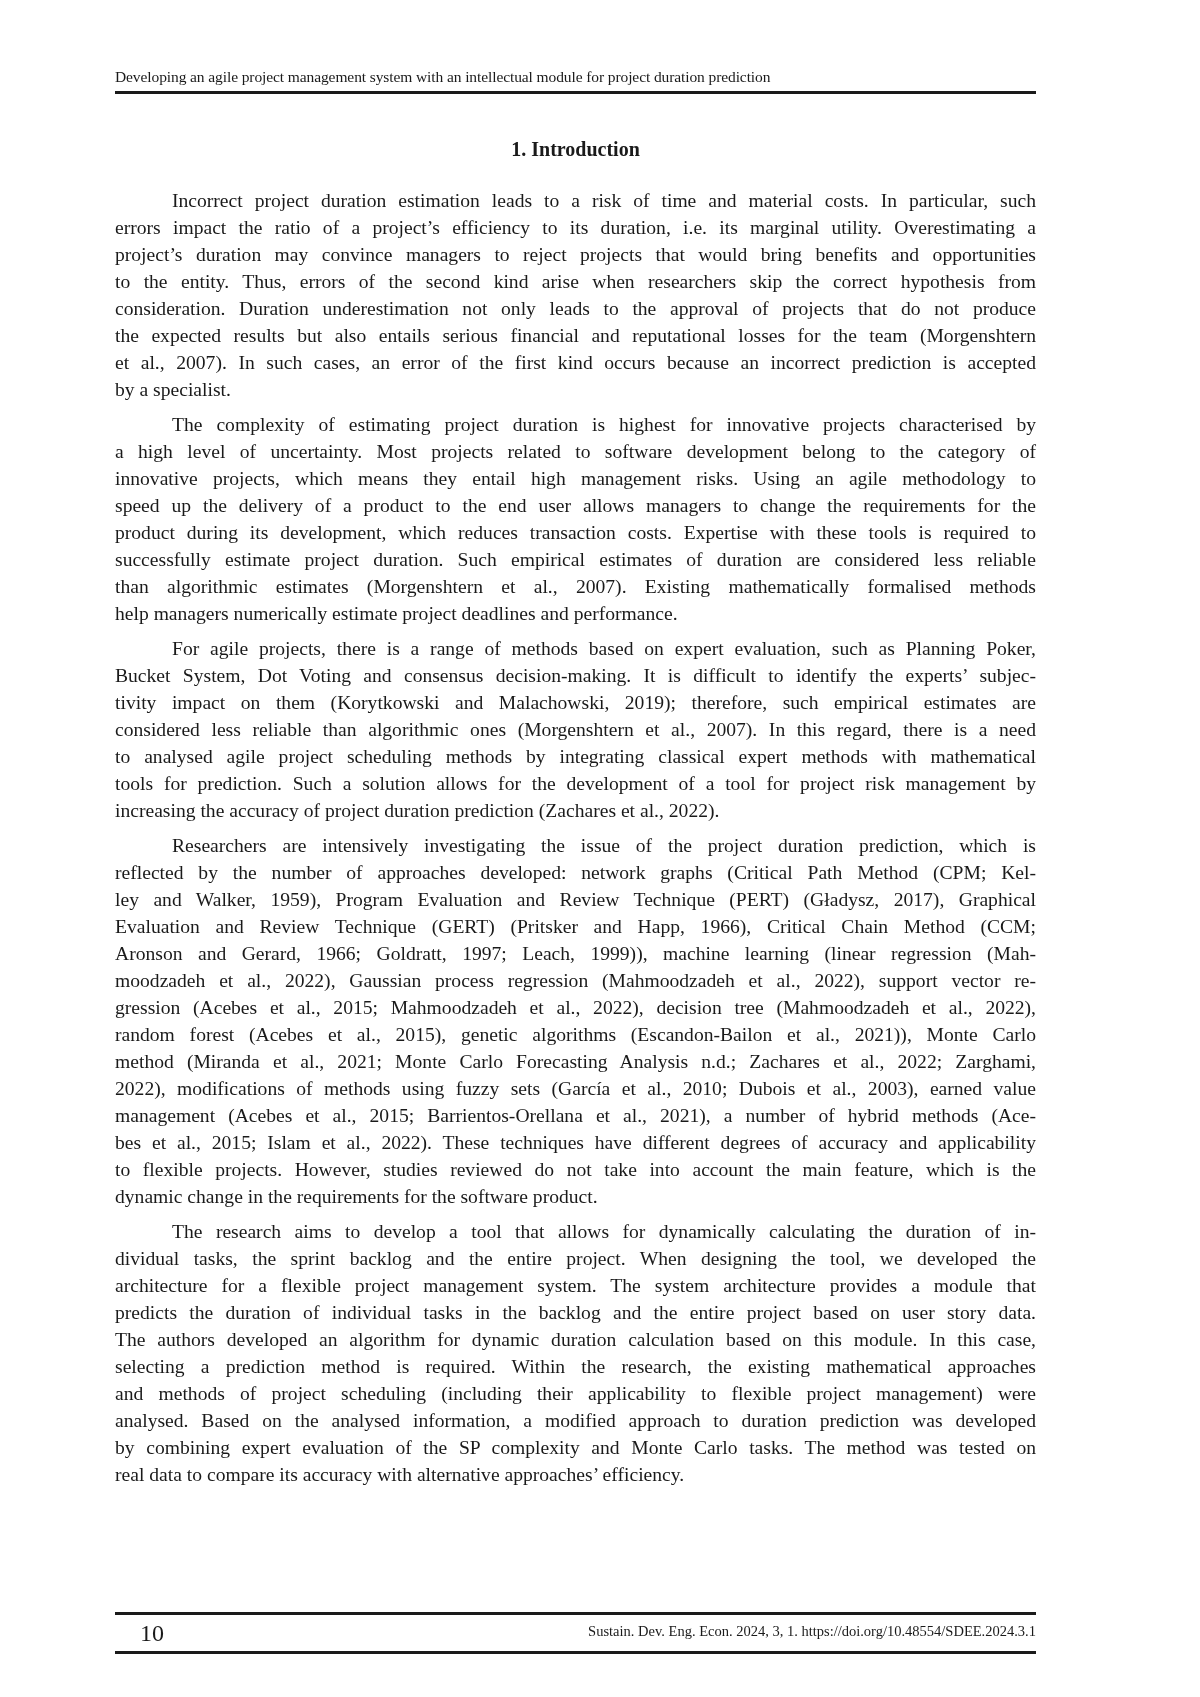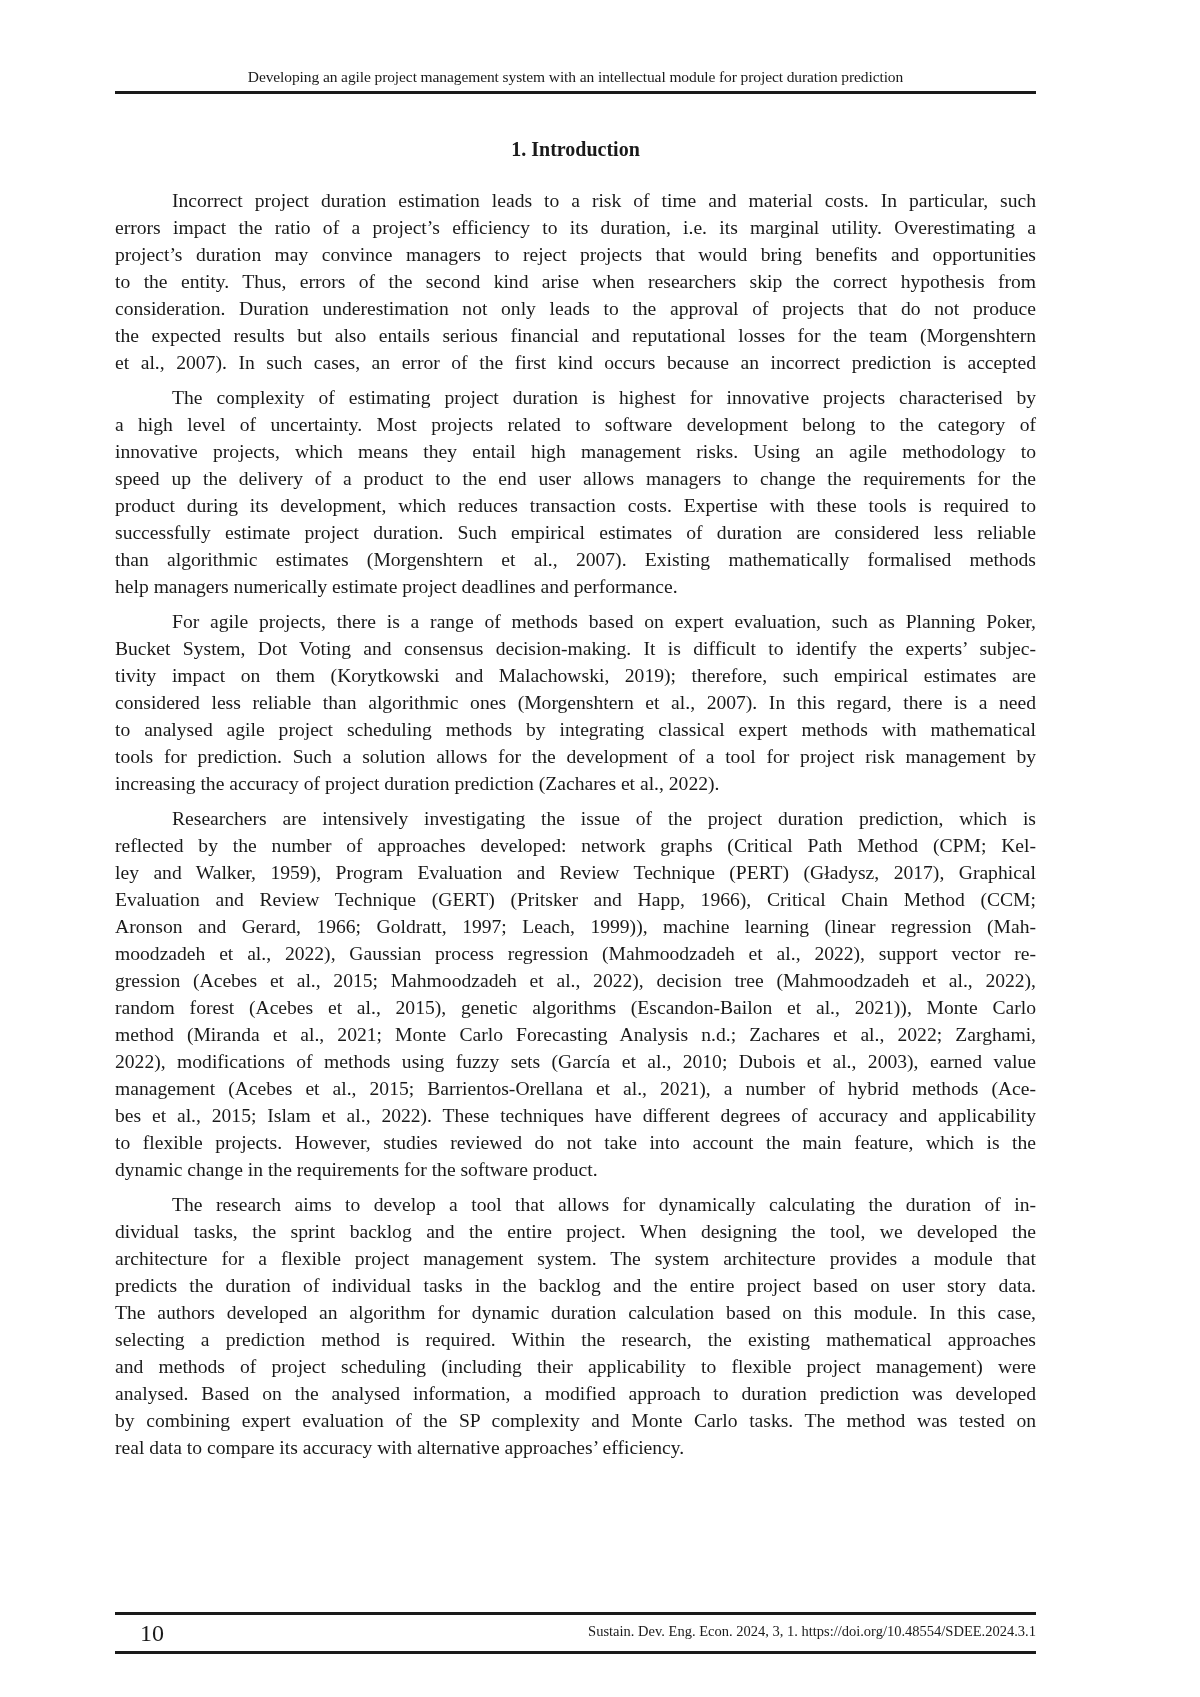--- a/index.html
+++ b/index.html
@@ -1,20 +1,20 @@
 <!DOCTYPE html>
 <html><head>
 <meta charset="utf-8">
 <style>
   html, body { margin: 0; padding: 0; background: #ffffff; }
   body { width: 1200px; height: 1697px; position: relative; overflow: hidden;
          font-family: "Liberation Serif", "DejaVu Serif", serif; color: #1a1a1a; }
   .page { position: absolute; left: 0; top: 0; width: 1200px; height: 1697px; }
   .running-head { position: absolute; left: 115px; width: 921px; top: 68px;
-                  text-align: center; font-size: 15.5px; letter-spacing: -0.1px; }
+                  text-align: left; font-size: 15.5px; letter-spacing: -0.1px; }
   .rule-top { position: absolute; left: 115px; width: 921px; top: 91px; height: 3px; background: #1a1a1a; }
   .section-title { position: absolute; left: 115px; width: 921px; top: 138px;
                    text-align: center; font-weight: bold; font-size: 20px; font-family: Liberation Serif, serif; }
   .body { position: absolute; left: 115px; width: 921px; top: 187px; font-size: 19.6px; }
   .para { margin: 0 0 8px 0; }
   .line { display: block; height: 27px; line-height: 27px; white-space: nowrap;
           text-align: justify; text-align-last: justify; }
   .line.indent { padding-left: 57px; }
   .line.last { text-align-last: left; }
   .rule-foot-1 { position: absolute; left: 115px; width: 921px; top: 1612px; height: 3px; background: #1a1a1a; }
@@ -34,20 +34,21 @@
 
   <div class="body">
     <p class="para">
         <span class="line indent">Incorrect project duration estimation leads to a risk of time and material costs. In particular, such</span>
         <span class="line">errors impact the ratio of a project’s efficiency to its duration, i.e. its marginal utility. Overestimating a</span>
         <span class="line">project’s duration may convince managers to reject projects that would bring benefits and opportunities</span>
         <span class="line">to the entity. Thus, errors of the second kind arise when researchers skip the correct hypothesis from</span>
         <span class="line">consideration. Duration underestimation not only leads to the approval of projects that do not produce</span>
         <span class="line">the expected results but also entails serious financial and reputational losses for the team (Morgenshtern</span>
         <span class="line">et al., 2007). In such cases, an error of the first kind occurs because an incorrect prediction is accepted</span>
+        <span class="line last">by a specialist.</span>
       </p>
     <p class="para">
         <span class="line indent">The complexity of estimating project duration is highest for innovative projects characterised by</span>
         <span class="line">a high level of uncertainty. Most projects related to software development belong to the category of</span>
         <span class="line">innovative projects, which means they entail high management risks. Using an agile methodology to</span>
         <span class="line">speed up the delivery of a product to the end user allows managers to change the requirements for the</span>
         <span class="line">product during its development, which reduces transaction costs. Expertise with these tools is required to</span>
         <span class="line">successfully estimate project duration. Such empirical estimates of duration are considered less reliable</span>
         <span class="line">than algorithmic estimates (Morgenshtern et al., 2007). Existing mathematically formalised methods</span>
         <span class="line last">help managers numerically estimate project deadlines and performance.</span>

